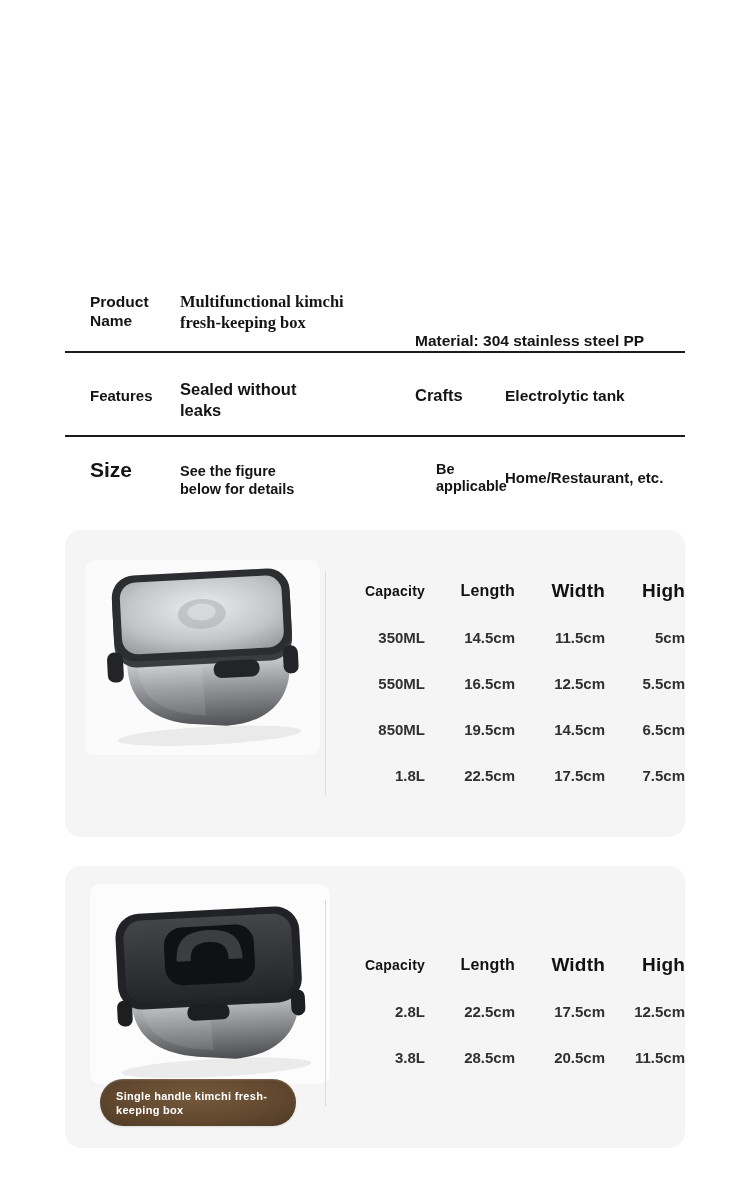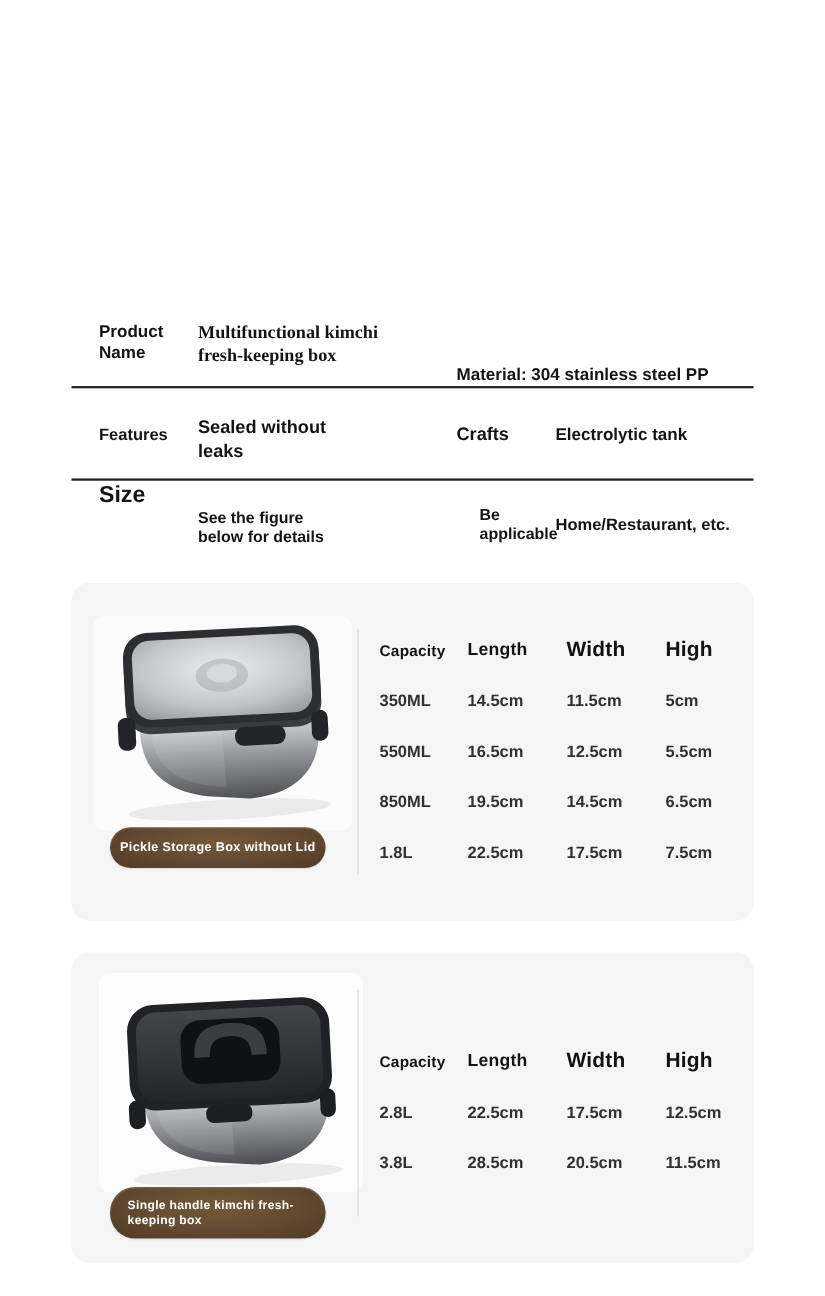--- a/index.html
+++ b/index.html
@@ -23,21 +23,21 @@
 
   
   .card { left:65px; width:620px; background:#f5f5f6; border-radius:16px; }
   .card-1 { top:530px; height:307px; }
   .card-2 { top:866px; height:282px; }
   .vline { position:absolute; left:260px; width:1px; background:#dcdcdc; }
 
   .size-table {
     position:absolute; display:grid;
     grid-template-columns:80px 90px 90px 80px;
-    grid-auto-rows:46px; align-items:center; text-align:left;
+    grid-auto-rows:46px; align-items:center; text-align:right;
   }
   .size-table .hd  { font-weight:700; font-size:19px; color:#121212; letter-spacing:0.2px; }
   .size-table .val { font-weight:600; font-size:15px; color:#303030; }
 
   .pill {
     position:absolute; display:flex; align-items:center;
     color:#ffffff; font-weight:700;
     background:radial-gradient(ellipse at 50% 38%, #74593b 0%, #63492f 55%, #4e3a26 100%);
     box-shadow:inset 0 1px 2px rgba(255,255,255,0.18), 0 1px 2px rgba(0,0,0,0.10);
   }
@@ -61,21 +61,21 @@
     <div class="abs spec-value" style="left:180px; top:292px; width:200px;font-family:Liberation Serif, serif;">Multifunctional kimchi fresh-keeping box</div>
     <div class="abs spec-label" style="left:415px; top:299px; width:260px; font-size:15.5px;margin-top:32px;">Material: 304 stainless steel PP</div>
     <div class="abs hline" style="top:351px;"></div>
 
     <div class="abs spec-label" style="left:90px; top:386px; font-size:15px;">Features</div>
     <div class="abs spec-value" style="left:180px; top:379px; width:135px;">Sealed without leaks</div>
     <div class="abs spec-value" style="left:415px; top:385px;">Crafts</div>
     <div class="abs spec-label" style="left:505px; top:386px;">Electrolytic tank</div>
     <div class="abs hline" style="top:435px;"></div>
 
-    <div class="abs spec-label" style="left:90px; top:440px; font-size:21px;">Size</div>
+    <div class="abs spec-label" style="left:90px; top:460px; font-size:21px;">Size</div>
     <div class="abs spec-small" style="left:180px; top:462px; width:135px;">See the figure below for details</div>
     <div class="abs spec-small" style="left:436px; top:461px; width:82px; line-height:17px;">Be applicable</div>
     <div class="abs spec-label" style="left:505px; top:468px; font-size:15px;">Home/Restaurant, etc.</div>
   </div>
 
   <div class="abs card card-1">
 
     <svg class="prod-img" style="left:20px; top:30px;" width="235" height="195" viewBox="0 0 235 195">
       <defs>
         <linearGradient id="p1steel" x1="0" y1="0" x2="0" y2="1">
@@ -98,23 +98,20 @@
         <rect x="30" y="12" width="178" height="86" rx="22" fill="#2b2d30"></rect>
         <rect x="38" y="19" width="162" height="72" rx="16" fill="url(#p1lid)"></rect>
         <ellipse cx="119" cy="54" rx="24" ry="15" fill="#a9abae" opacity="0.55"></ellipse>
         <ellipse cx="119" cy="52" rx="14" ry="8.5" fill="#d8dadc" opacity="0.9"></ellipse>
         <rect x="22" y="88" width="16" height="30" rx="7" fill="#232427"></rect>
         <rect x="128" y="102" width="46" height="17" rx="8" fill="#232427"></rect>
         <rect x="198" y="90" width="15" height="28" rx="7" fill="#232427"></rect>
       </g>
     </svg>
 
-    <div class="pill pill-1">
-      <span>Pickle Storage Box without Lid</span>
-    </div>
 
     <div class="vline" style="top:42px; height:223px;"></div>
 
     <div class="size-table" style="left:280px; top:38px;">
       <div class="hd" style="font-size:14px;">Capacity</div>
       <div class="hd" style="font-size:16px;">Length</div>
       <div class="hd">Width</div>
       <div class="hd">High</div>
 
       <div class="val">350ML</div>

